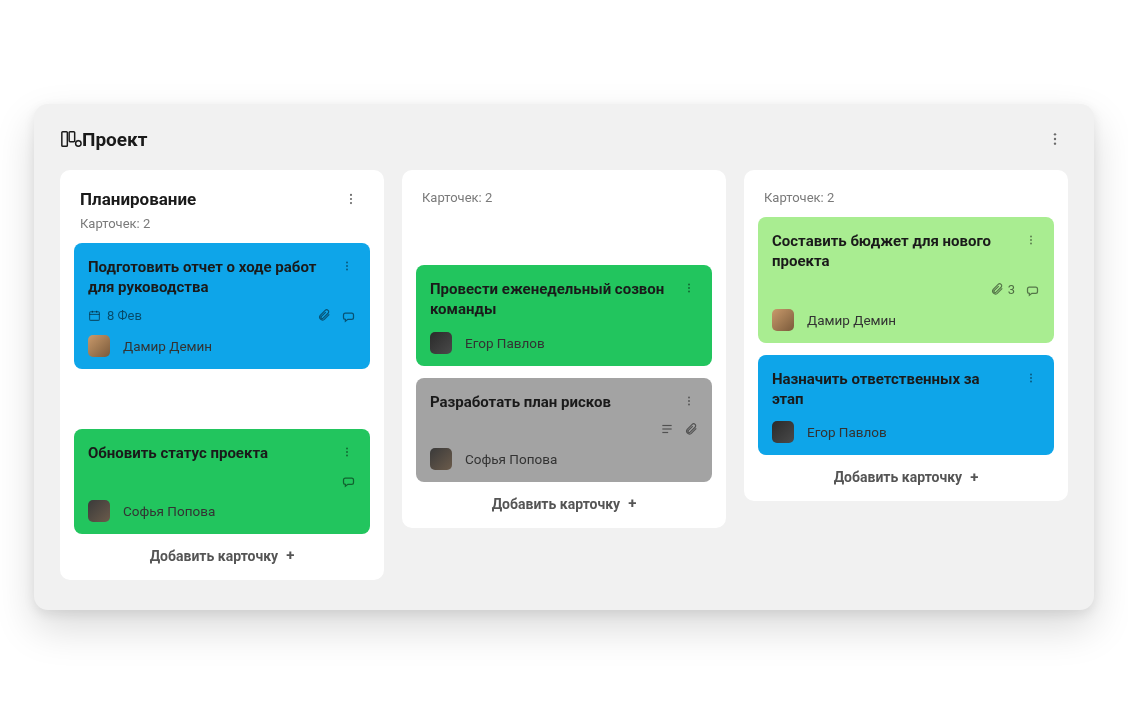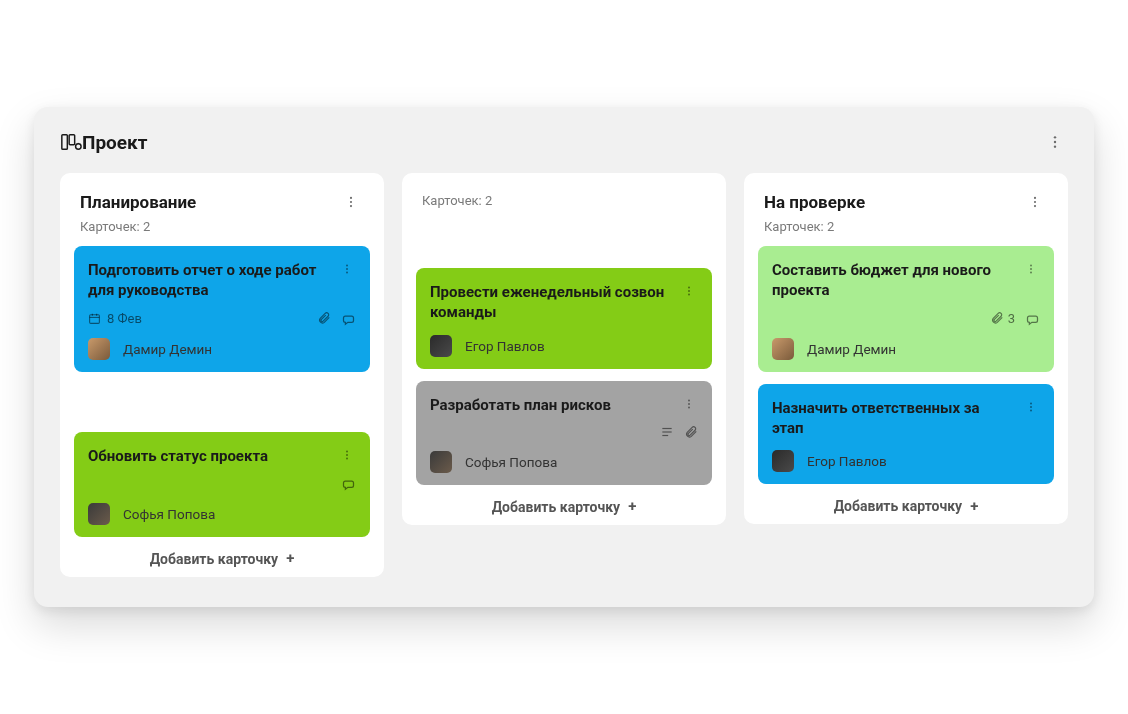--- a/index.html
+++ b/index.html
@@ -44,21 +44,21 @@
   }
   .columns {
     display: flex;
     gap: 18px;
     align-items: flex-start;
   }
   .column {
     flex: 1 1 0;
     background: #fff;
     border-radius: 10px;
-    padding: 16px 14px 0 14px;
+    padding: 16px 14px 6px 14px;
     min-width: 0;
   }
   .col-header {
     display: flex;
     align-items: center;
     justify-content: space-between;
     padding: 0 6px;
   }
   .col-title {
     font-size: 17px;
@@ -70,21 +70,21 @@
     color: #7a7a7a;
     padding: 4px 6px 12px 6px;
   }
   .cards { display: flex; flex-direction: column; gap: 12px; }
   .card {
     border-radius: 8px;
     padding: 14px 14px 12px 14px;
     position: relative;
   }
   .card-orange { background: #0ea5e9; }
-  .card-grey   { background: #84cc16; margin-top: 48px; }
+  .card-grey   { background: #22c55e; margin-top: 48px; }
   .card-violet { background: #a3a3a3; }
   .card-green  { background: #a9ed91; }
   .card-head {
     display: flex;
     align-items: flex-start;
     gap: 8px;
   }
   .card-title {
     flex: 1 1 auto;
     font-size: 15px;
@@ -320,30 +320,20 @@
 
       </div>
 
       <div class="add-card">
         <span>Добавить карточку</span>
         <span class="plus">+</span>
       </div>
     </div>
 
     <div class="column">
-      <div class="col-header">
-        <div class="col-title">На проверке</div>
-        <div class="more-btn">
-          <svg width="14" height="14" viewBox="0 0 24 24" fill="currentColor">
-              <circle cx="12" cy="5" r="1.8"></circle>
-              <circle cx="12" cy="12" r="1.8"></circle>
-              <circle cx="12" cy="19" r="1.8"></circle>
-            </svg>
-        </div>
-      </div>
       <div class="col-sub">Карточек: 2</div>
 
       <div class="cards">
 
         <div class="card card-green">
           <div class="card-head">
             <div class="card-title">Составить бюджет для нового проекта</div>
             <div class="card-more">
               <svg width="12" height="12" viewBox="0 0 24 24" fill="currentColor">
                   <circle cx="12" cy="5" r="2"></circle>

